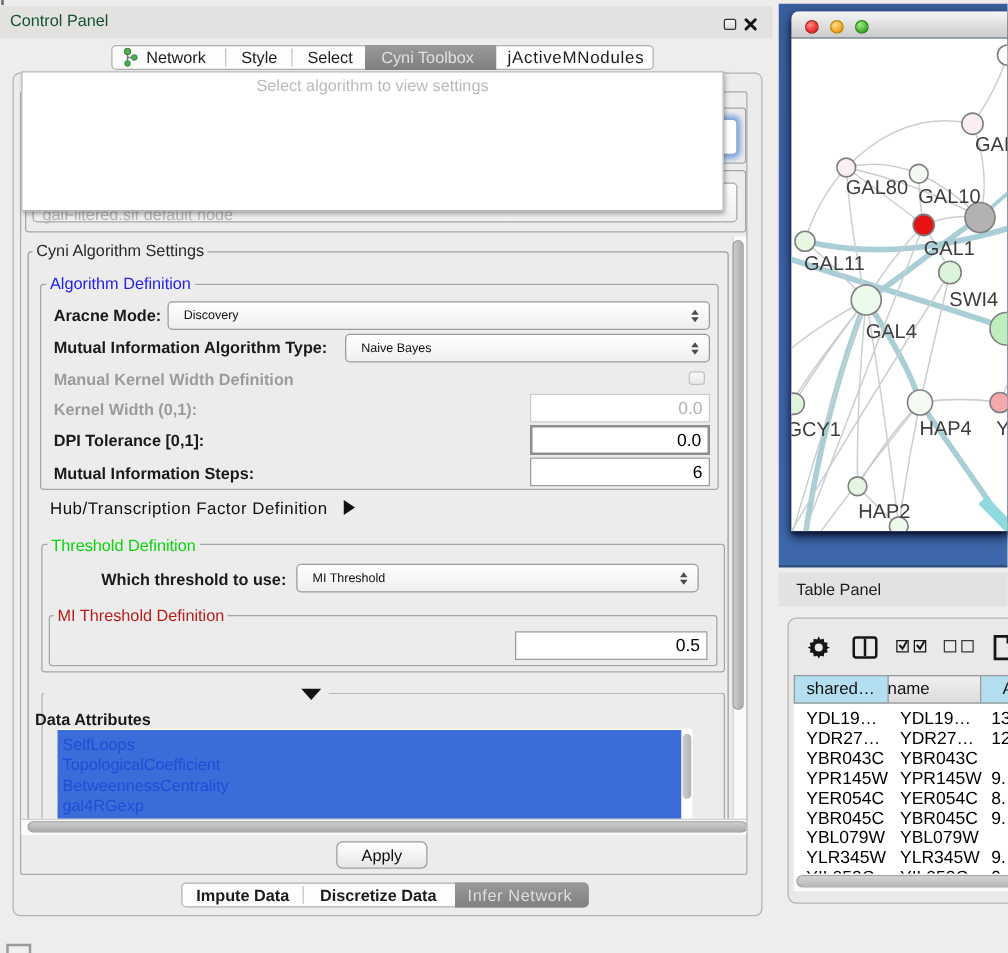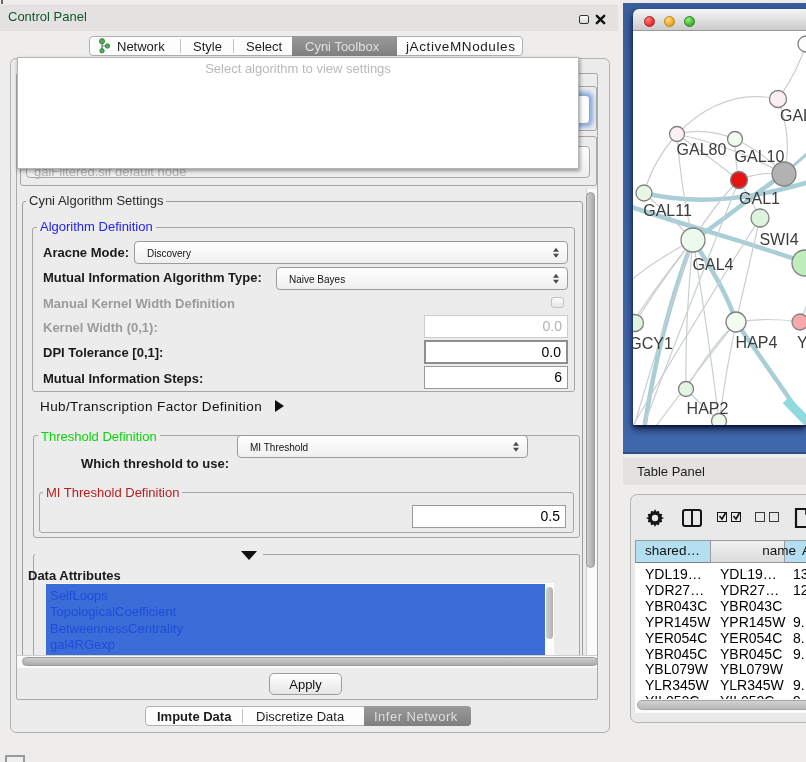--- a/index.html
+++ b/index.html
@@ -85,21 +85,21 @@
  <div class="fld" style="left:407px;top:151px;width:144px;height:24px;border:2px solid #8e8e8e;line-height:20px">0.0</div>
  <div class="lbl" style="left:26px;top:182px">Mutual Information Steps:</div>
  <div class="fld" style="left:407px;top:177px;width:144px;height:23px;border:1px solid #9a9a9a;line-height:21px">6</div>
 
  <div class="abs" style="left:23px;top:210px;font-size:13.5px;letter-spacing:0.4px;color:#111;white-space:nowrap">Hub/Transcription Factor Definition</div>
  <div class="abs" style="left:258px;top:211px;width:0;height:0;border-top:6px solid transparent;border-bottom:6px solid transparent;border-left:9px solid #111"></div>
 
  <div class="fs" style="left:16px;top:246px;width:547px;height:103px"></div>
  <div class="lg" style="left:21px;top:241px;color:#0bd40b">Threshold Definition</div>
  <div class="lbl" style="left:64px;top:267px">Which threshold to use:</div>
- <div class="combo" style="left:220px;top:246px;width:291px;height:23px">
+ <div class="combo" style="left:220px;top:262px;width:322px;height:23px">
       <span>MI Threshold</span>
       <div class="ud">
         <i class="u"></i>
         <i class="d"></i>
       </div>
     </div>
 
  <div class="fs" style="left:21.5px;top:303px;width:535px;height:41px"></div>
  <div class="lg" style="left:26px;top:297px;color:#b91c1c">MI Threshold Definition</div>
  <div class="fld" style="left:395px;top:316px;width:154px;height:23px;border:1px solid #9a9a9a;line-height:21px">0.5</div>
@@ -119,21 +119,21 @@
 
  <div class="abs" style="left:0;top:466px;width:580px;height:13px;background:#fafafa;border-top:1px solid #d0d0d0"></div>
  <div class="abs" style="left:5px;top:468px;width:576px;height:9px;background:linear-gradient(#cdcdcd,#ababab);border:1px solid #9b9b9b;border-radius:5px"></div>
 </div>
 
 <div class="abs" style="left:269px;top:673px;width:73px;height:22px;background:linear-gradient(#ffffff,#e6e6e6);border:1px solid #9d9d9d;border-radius:5px;text-align:center;font-size:13px;line-height:21px;color:#111">Apply</div>
 <div class="abs" style="left:145px;top:706px;width:326px;height:20px;background:#fdfdfd;border:1px solid #b0b0b0;border-radius:4px"></div>
 <div class="abs" style="left:364px;top:706px;width:107px;height:20px;background:linear-gradient(#9a9a9a,#7f7f7f);border-radius:0 4px 4px 0"></div>
 <div class="abs" style="left:242px;top:709px;width:1px;height:14px;background:#c3c3c3"></div>
 <div class="tabtxt" style="left:157px;top:716px;font-weight:bold">Impute Data</div>
-<div class="tabtxt" style="left:256px;top:716px;font-weight:normal">Discretize Data</div>
+<div class="tabtxt" style="left:256px;top:716px;font-weight:bold">Discretize Data</div>
 <div class="tabtxt" style="left:374px;top:716px;color:#dedede;letter-spacing:0.5px">Infer Network</div>
 <div class="abs" style="left:5px;top:755px;width:20px;height:10px;border:2px solid #9a9a9a;background:#efefef"></div>
 
 <div class="abs" id="popup" style="left:17px;top:57px;width:562px;height:112px;background:#fff;border:1px solid #b5b5b5;box-shadow:1px 2px 4px rgba(0,0,0,.4);font-size:13px;color:#0c0c0c">
  <div style="position:absolute;left:0;top:3px;width:100%;text-align:center;color:#b9b9b9">Select algorithm to view settings</div>
 </div>
 
 <div class="abs" id="netframe" style="left:623px;top:3px;width:183px;height:451px;background:linear-gradient(#3a5f9e,#3f68ac);border-bottom:2px solid #2f4f80">
  <div class="abs" style="left:10px;top:6px;width:173px;height:416px;border-radius:6px 0 0 0;overflow:hidden;box-shadow:0 4px 9px rgba(0,0,25,.75),0 2px 3px rgba(0,0,20,.5)">
   <div class="abs" style="left:0;top:0;width:100%;height:22px;background:linear-gradient(#f6f6f6,#cbcbcb);border-bottom:1px solid #9a9a9a"></div>
@@ -238,21 +238,21 @@
  <div class="abs" style="left:138px;top:17px;width:10px;height:10px;border:1.6px solid #3a3a3a"></div>
  <svg class="abs" style="left:163px;top:12px" width="20" height="22" viewBox="0 0 20 22">
       <path d="M2 2 h10 l5 5 v13 h-15 z" fill="none" stroke="#161616" stroke-width="2.2"></path>
       <path d="M12 2 v5 h5" fill="none" stroke="#161616" stroke-width="1.6"></path>
     </svg>
 
  <div class="abs" style="left:4px;top:45px;width:186px;height:23px;background:#b3dff0;border:1px solid #9a9a9a;border-bottom:1px solid #808080"></div>
  <div class="abs" style="left:79px;top:45px;width:75px;height:23px;background:linear-gradient(#f0f0f0,#dcdcdc);border:1px solid #9a9a9a"></div>
  <div class="abs" style="left:4px;top:45px;width:186px;height:23px;font-size:13.5px;color:#111">
   <span style="position:absolute;left:0;width:75px;text-align:center;top:3px">shared…</span>
-  <span style="position:absolute;left:75px;width:86px;text-align:right;top:3px">name</span>
+  <span style="position:absolute;left:75px;width:86px;text-align:left;top:3px">name</span>
   <span style="position:absolute;left:153px;width:37px;text-align:center;top:3px">A</span>
  </div>
  <div class="abs" style="left:4px;top:68px;width:186px;height:136px;background:#fff;overflow:hidden">
   <div class="abs" style="left:10px;top:4px;font-size:14px;color:#000;line-height:15.9px;white-space:pre">YDL19…
 YDR27…
 YBR043C
 YPR145W
 YER054C
 YBR045C
 YBL079W

